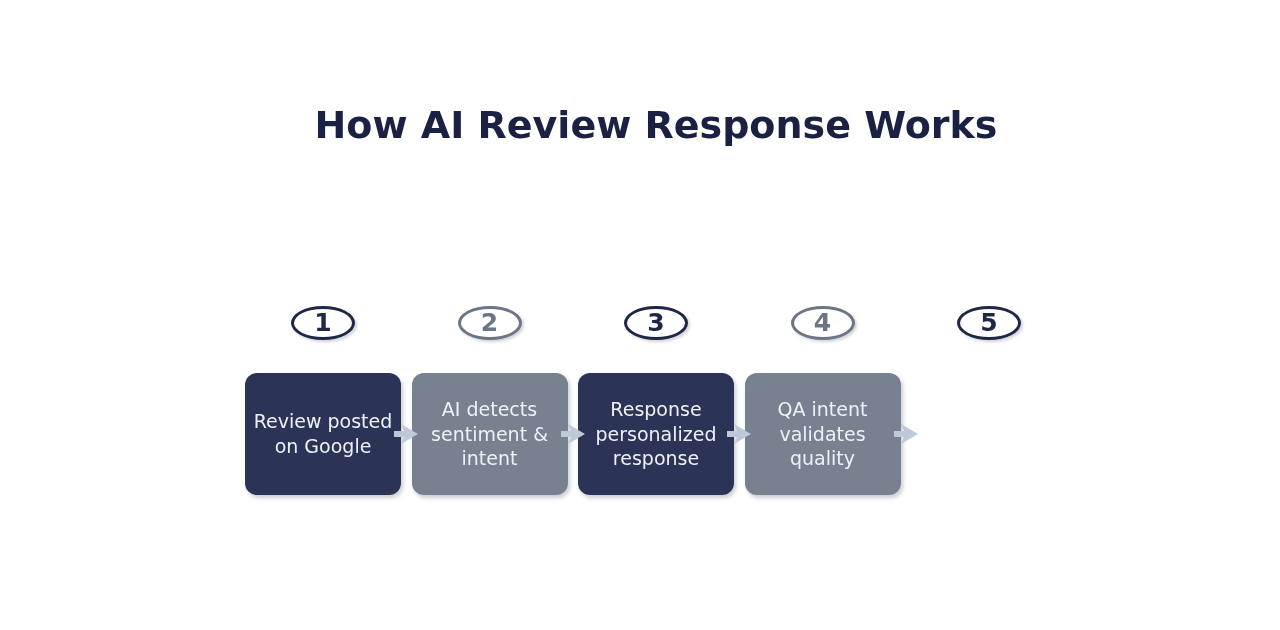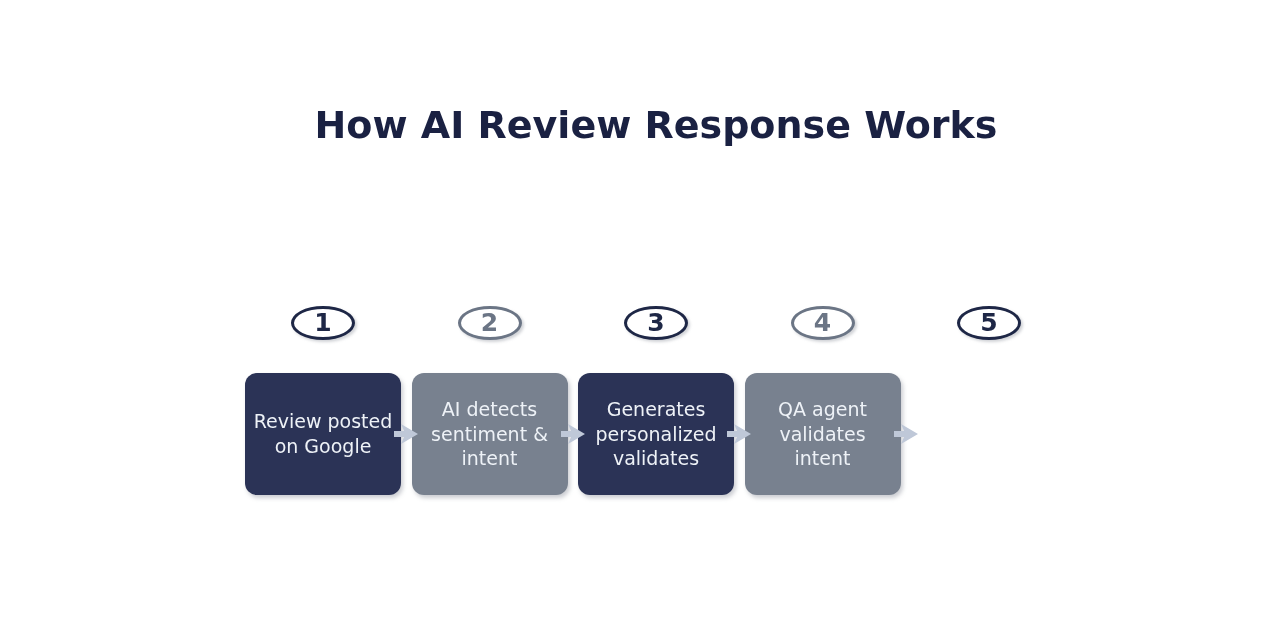--- a/index.html
+++ b/index.html
@@ -120,33 +120,33 @@
     <svg class="arrow" width="26" height="26" viewBox="0 0 26 26" aria-hidden="true">
       <polygon points="1,10 11,10 8,3 25,13 8,23 11,16 1,16"></polygon>
     </svg>
   </div>
 
   <div class="step dark">
     <div class="badge">
       <span class="num">3</span>
     </div>
     <div class="box">
-      <span class="label">Generates personalized validates</span>
+      <span class="label">Response personalized response</span>
     </div>
     <svg class="arrow" width="26" height="26" viewBox="0 0 26 26" aria-hidden="true">
       <polygon points="1,10 11,10 8,3 25,13 8,23 11,16 1,16"></polygon>
     </svg>
   </div>
 
   <div class="step gray">
     <div class="badge">
       <span class="num">4</span>
     </div>
     <div class="box">
-      <span class="label">QA agent validates intent</span>
+      <span class="label">QA intent validates quality</span>
     </div>
     <svg class="arrow" width="26" height="26" viewBox="0 0 26 26" aria-hidden="true">
       <polygon points="1,10 11,10 8,3 25,13 8,23 11,16 1,16"></polygon>
     </svg>
   </div>
 
   <div class="step dark">
     <div class="badge">
       <span class="num">5</span>
     </div>

